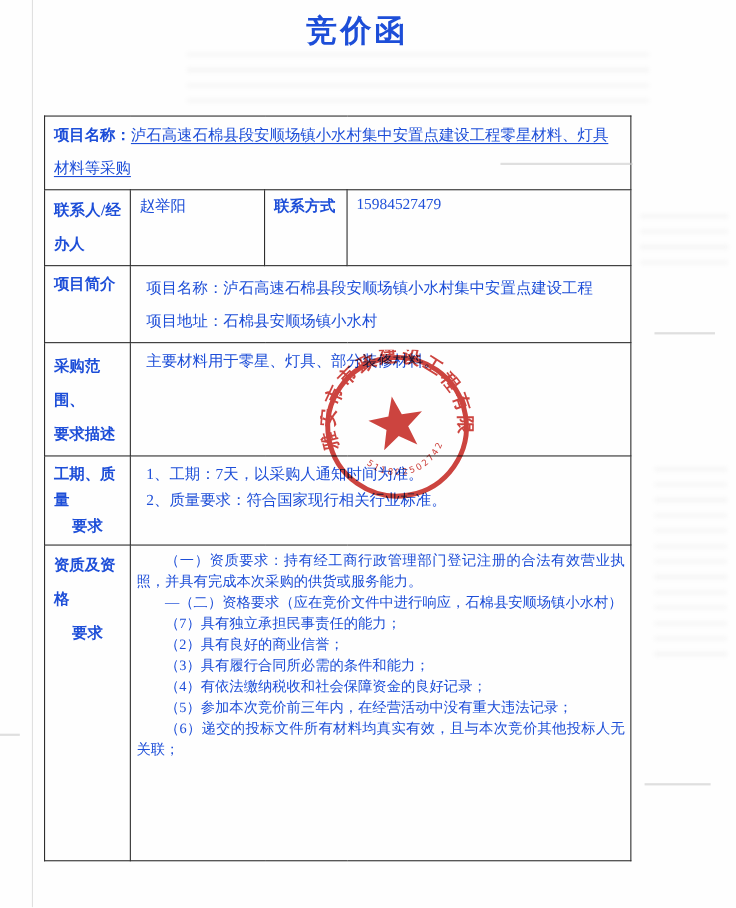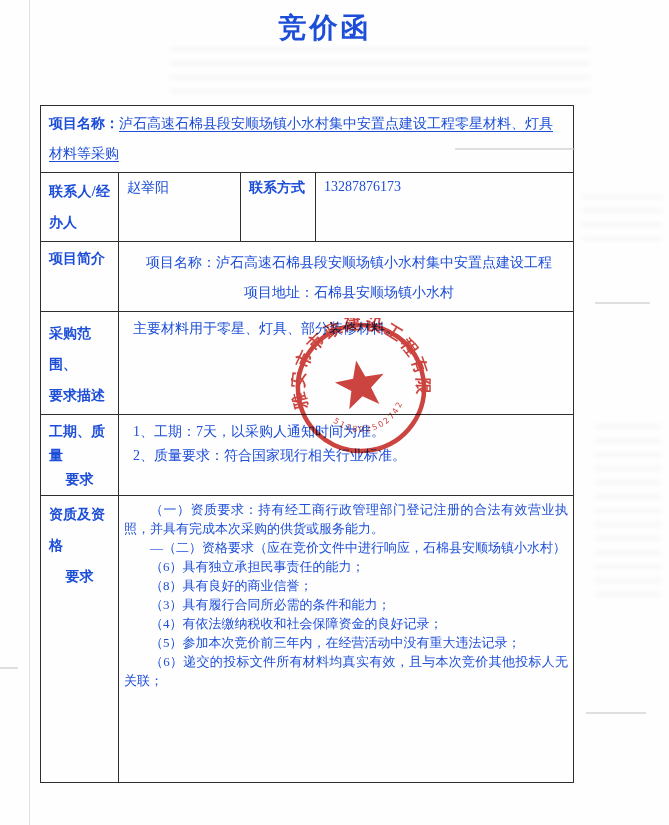--- a/index.html
+++ b/index.html
@@ -55,21 +55,21 @@
   .r4{ height:60px; }
   .r5{ height:58px; }
   .r6{ height:50px; }
   .r7{ height:287px; }
 
   .lbl-2line{ line-height:31px; }
   .lbl-just{ text-align:justify; text-align-last:justify; }
   .lbl-center{ text-align:center; }
   .vcenter{ vertical-align:middle; }
 
-  .brief-line{ line-height:30px;text-align:center; }
+  .brief-line{ line-height:30px; }
   .tight-line{ line-height:24px; margin:0; }
   .qual p{
     margin:0;
     font-size:13px;
     line-height:19px;
     text-indent:2em;
     text-align:justify;
   }
 
   
@@ -114,21 +114,21 @@
     </tr>
 
 
     <tr class="r3">
       <td class="lbl lbl-2line">
         <div class="lbl-just">联系人/经</div>
         <div>办人</div>
       </td>
       <td style="padding-top:6px">赵举阳</td>
       <td class="lbl" style="padding-top:6px">联系方式</td>
-      <td style="padding-top:6px;font-family:'Liberation Serif','DejaVu Serif',serif">13287876173</td>
+      <td style="padding-top:6px;font-family:'Liberation Serif','DejaVu Serif',serif">15984527479</td>
     </tr>
 
     <tr class="r4">
       <td class="lbl" style="padding-top:8px">项目简介</td>
       <td colspan="3" style="padding-top:6px;padding-left:14px">
         <div class="brief-line">项目名称：泸石高速石棉县段安顺场镇小水村集中安置点建设工程</div>
         <div class="brief-line">项目地址：石棉县安顺场镇小水村</div>
       </td>
     </tr>
 
@@ -152,22 +152,22 @@
     </tr>
 
     <tr class="r7">
       <td class="lbl vcenter lbl-2line">
         <div>资质及资格</div>
         <div class="lbl-center">要求</div>
       </td>
       <td colspan="3" class="qual" style="padding:4px 5px">
         <p>（一）资质要求：持有经工商行政管理部门登记注册的合法有效营业执照，并具有完成本次采购的供货或服务能力。</p>
         <p>—（二）资格要求（应在竞价文件中进行响应，石棉县安顺场镇小水村）</p>
-        <p>（6）具有独立承担民事责任的能力；</p>
-        <p>（8）具有良好的商业信誉；</p>
+        <p>（7）具有独立承担民事责任的能力；</p>
+        <p>（2）具有良好的商业信誉；</p>
         <p>（3）具有履行合同所必需的条件和能力；</p>
         <p>（4）有依法缴纳税收和社会保障资金的良好记录；</p>
         <p>（5）参加本次竞价前三年内，在经营活动中没有重大违法记录；</p>
         <p>（6）递交的投标文件所有材料均真实有效，且与本次竞价其他投标人无关联；</p>
 
       </td>
     </tr>
 
   </tbody>
     </table>

